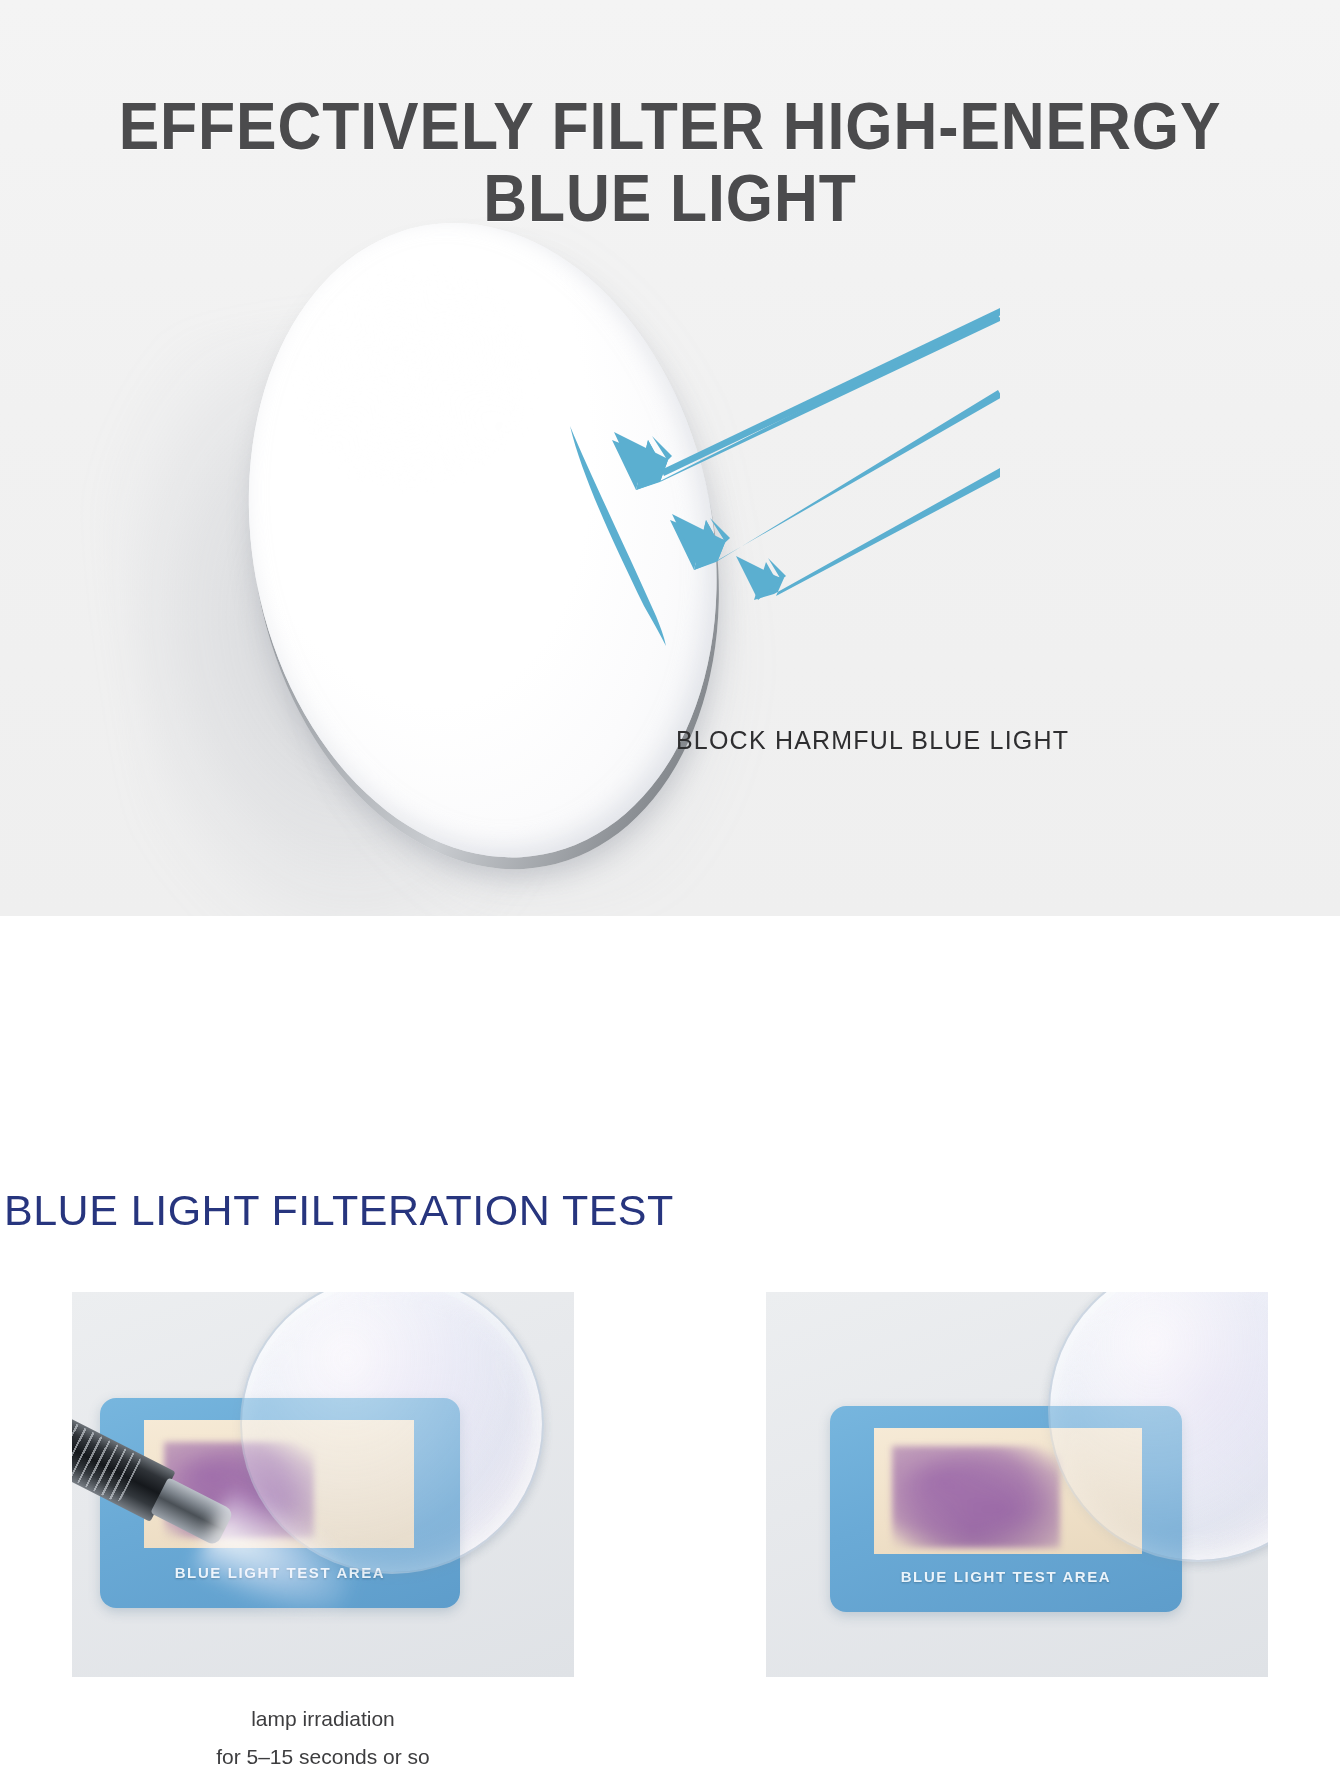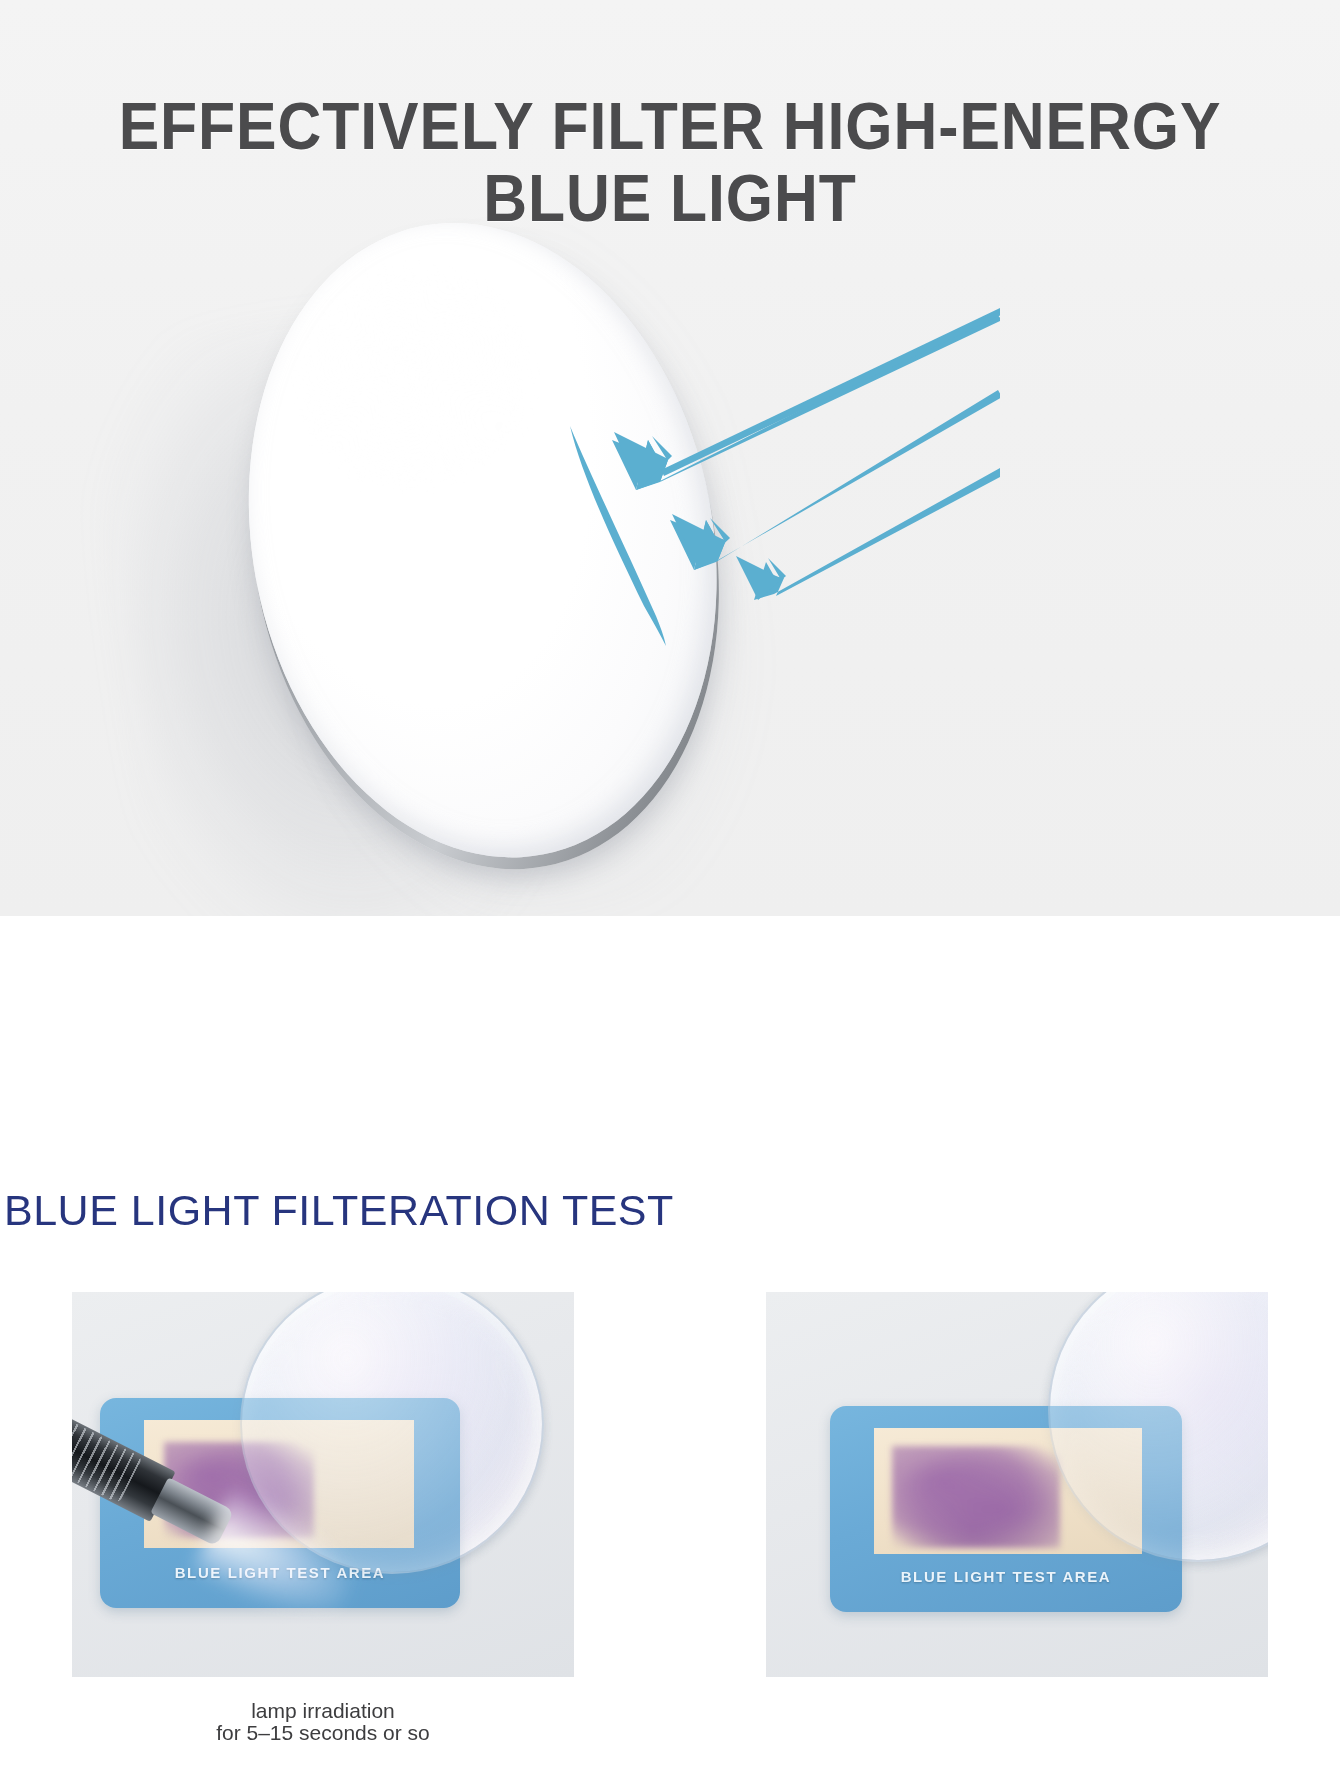--- a/index.html
+++ b/index.html
@@ -197,21 +197,21 @@
     position:absolute;left:190px;top:-14px;
     width:150px;height:94px;
     background:radial-gradient(ellipse at 10% 50%, rgba(255,255,255,.85) 0%, rgba(248,244,255,.45) 40%, rgba(255,255,255,0) 78%);
     filter:blur(8px);
   }
 
   .cap{
     position:absolute;
     text-align:center;
     font-size:21px;
-    line-height:22px;
+    line-height:38px;
     color:#3d3d3f;
     white-space:pre-line;
   }
   .cap-left{left:72px;top:728px;width:502px;}
   .cap-right{left:766px;top:728px;width:502px;}
 </style>
 </head>
 <body>
 
 <div class="page">
@@ -253,20 +253,21 @@
     </svg>
 
     <svg class="rays" style="left:540px;top:300px;" viewBox="0 0 460 300">
       <g fill="#5bafd0">
         <path d="M100,188 L74,132 L126,158 L112,136 L132,156 Z"></path>
         <path d="M158,268 L132,214 L184,240 L170,218 L190,238 Z"></path>
         <path d="M218,300 L196,256 L240,278 L228,258 L246,276 Z"></path>
       </g>
     </svg>
 
+    <div class="block-caption">BLOCK HARMFUL BLUE LIGHT</div>
   </section>
 
   <section class="lower">
 
     <h2 class="sub-heading">BLUE LIGHT FILTERATION TEST</h2>
 
     <div class="panels">
 
       <div class="panel">
 

